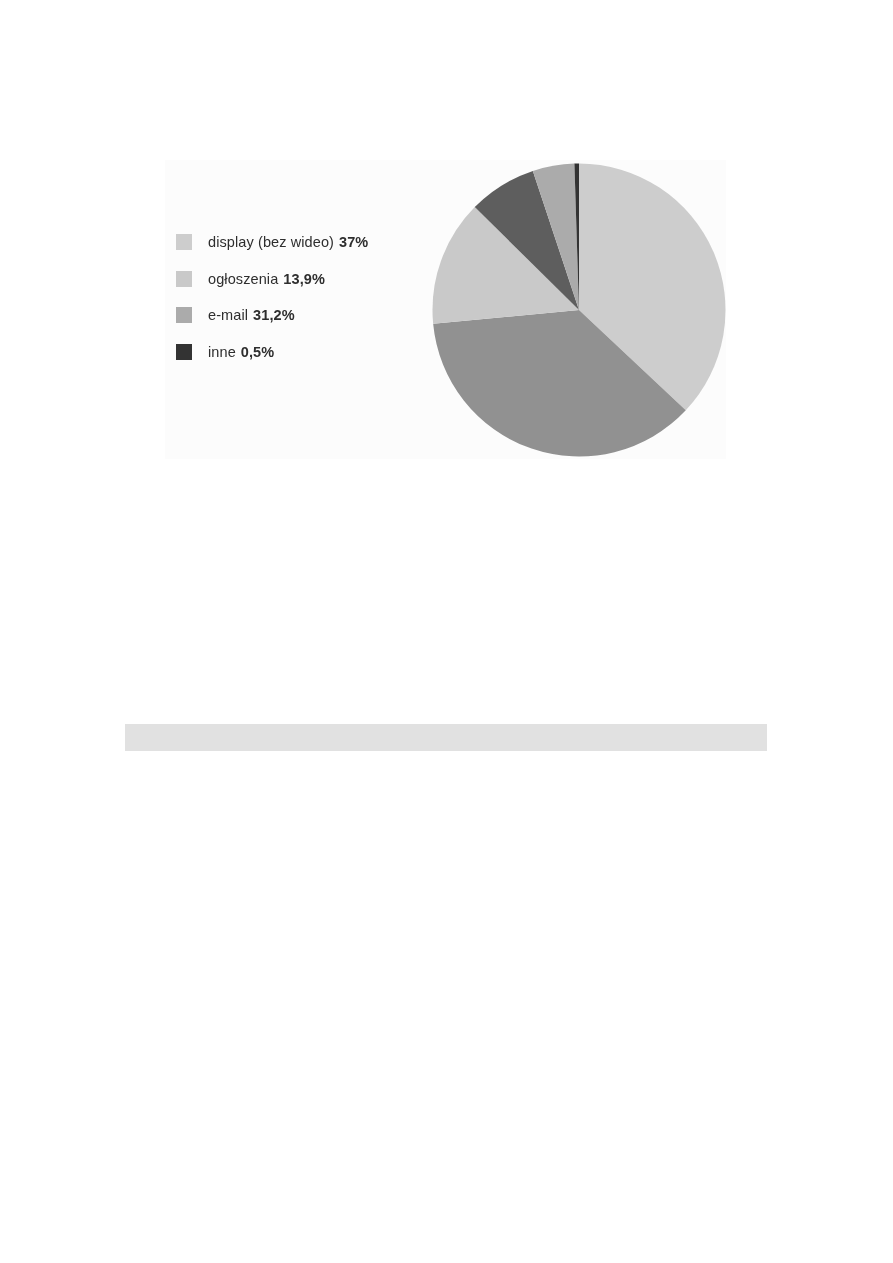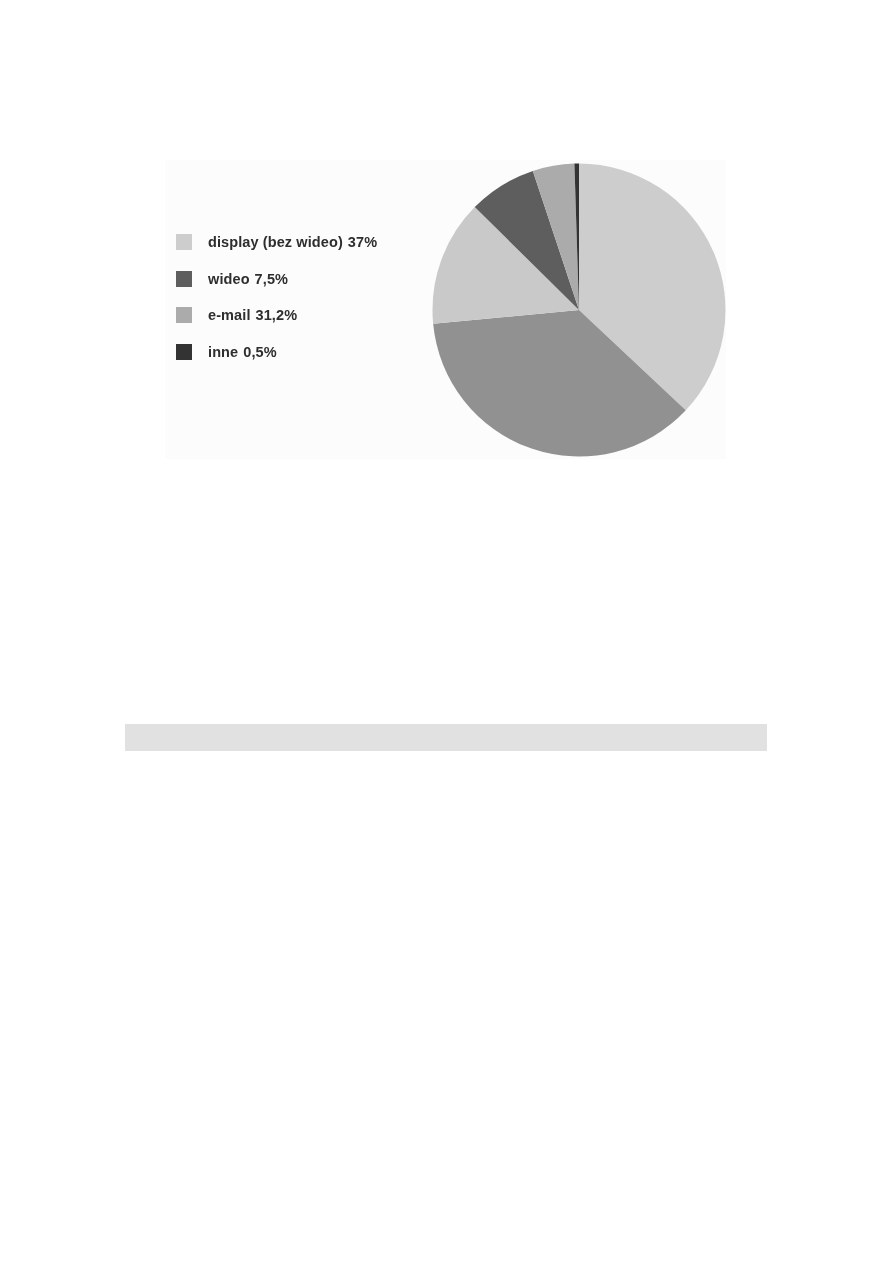--- a/index.html
+++ b/index.html
@@ -44,21 +44,21 @@
     flex: 0 0 16px;
     margin-right: 16px;
   }
   .legend-text {
     font-size: 14.5px;
     color: #2e2e2e;
     letter-spacing: 0.1px;
     white-space: nowrap;
   }
   .legend-label {
-    font-weight: 700;
+    font-weight: 400;
     text-align: right;
   }
   .legend-value {
     font-weight: 700;
     margin-left: 5px;
     margin-top: 28px;
   }
 
   
   #pie-wrap {
@@ -88,22 +88,22 @@
 <body>
 
 <div id="figure-panel">
 
   <div id="legend">
       <div class="legend-item">
         <span class="legend-swatch" style="background: rgb(205, 205, 205);"></span>
         <span class="legend-text"><span class="legend-label">display (bez wideo)</span><span class="legend-value">37%</span></span>
       </div>
       <div class="legend-item">
-        <span class="legend-swatch" style="background: rgb(94, 94, 94);"></span>
-        <span class="legend-text"><span class="legend-label">wideo</span><span class="legend-value">7,5%</span></span>
+        <span class="legend-swatch" style="background: rgb(201, 201, 201);"></span>
+        <span class="legend-text"><span class="legend-label">ogłoszenia</span><span class="legend-value">13,9%</span></span>
       </div>
       <div class="legend-item">
         <span class="legend-swatch" style="background: rgb(171, 171, 171);"></span>
         <span class="legend-text"><span class="legend-label">e-mail</span><span class="legend-value">31,2%</span></span>
       </div>
       <div class="legend-item">
         <span class="legend-swatch" style="background: rgb(51, 51, 51);"></span>
         <span class="legend-text"><span class="legend-label">inne</span><span class="legend-value">0,5%</span></span>
       </div>
     </div>

